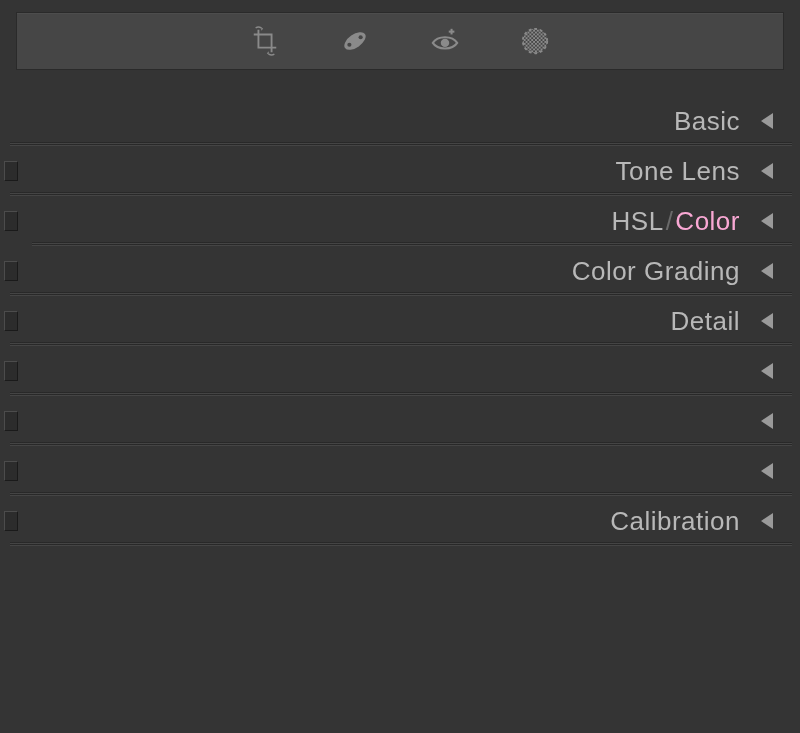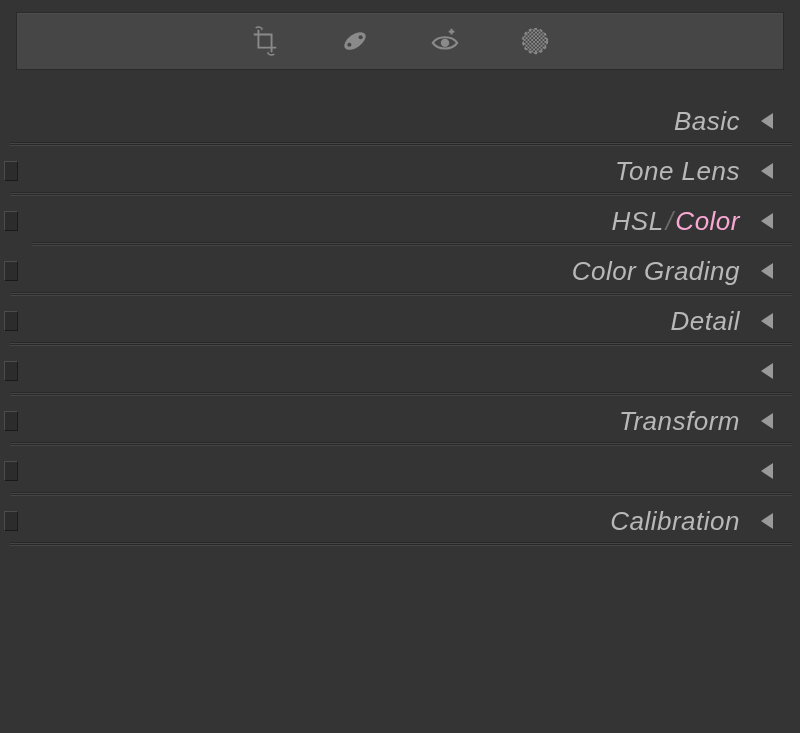--- a/index.html
+++ b/index.html
@@ -45,21 +45,20 @@
     }
     .panel-row {
       position: relative;
       height: 50px;
       display: flex;
       align-items: center;
       justify-content: flex-end;
       padding-right: 24px;
       padding-left: 4px;
       cursor: pointer;
-      font-style: italic;
     }
     .panel-row::after {
       content: "";
       position: absolute;
       left: 10px;
       right: 8px;
       bottom: 0;
       height: 4px;
       background: linear-gradient(#1f1f1f 0 1px, #525252 1px 2px, #1f1f1f 2px 3px, #525252 3px 4px);
       opacity: 0.55;
@@ -210,21 +209,20 @@
     <span class="panel-toggle"></span>
     <span class="collapse-arrow">
       <svg viewBox="0 0 18 20">
           <polygon points="15,2 15,18 3,10" fill="currentColor"></polygon>
         </svg>
     </span>
   </div>
 
   <div class="panel-row">
     <span class="panel-toggle"></span>
-    <span class="panel-label">Transform</span>
     <span class="collapse-arrow">
       <svg viewBox="0 0 18 20">
           <polygon points="15,2 15,18 3,10" fill="currentColor"></polygon>
         </svg>
     </span>
   </div>
 
   <div class="panel-row">
     <span class="panel-toggle"></span>
     <span class="collapse-arrow">

